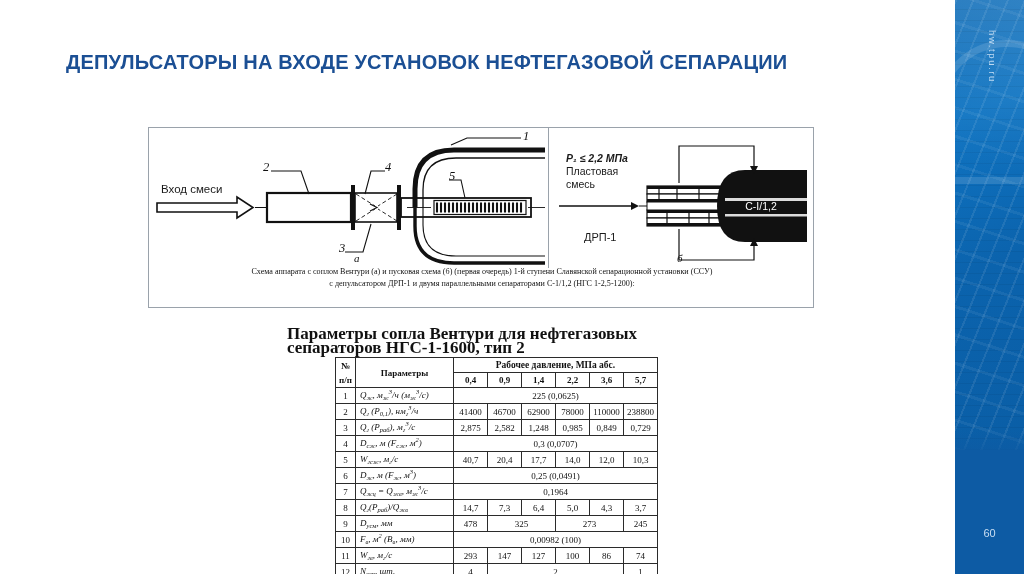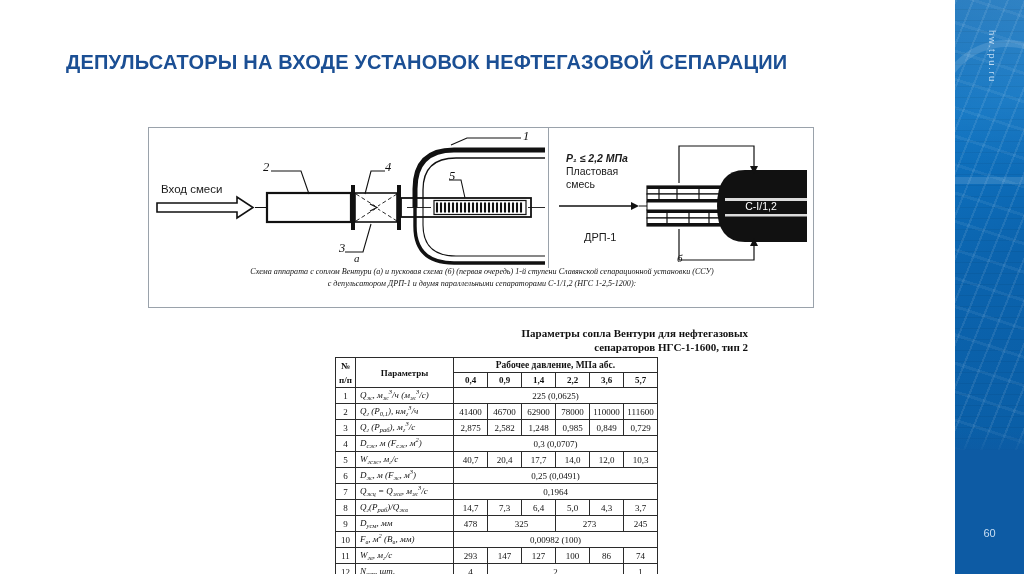--- a/index.html
+++ b/index.html
@@ -113,33 +113,32 @@
     font-family:"Liberation Serif", serif;
     font-style:italic;
     font-size:11px;
     color:#111;
   }
 
   #caption {
     position:absolute; left:10px; top:138px; width:646px;
     text-align:center;
     font-family:"Liberation Serif", serif;
-    font-style:italic;
     font-size:8.1px;
     line-height:11.6px;
     color:#111;
   }
 
   
   #table-title {
-    position:absolute; left:308px; top:327px; width:440px;
-    text-align:right;
+    position:absolute; left:287px; top:327px; width:440px;
+    text-align:left;
     font-family:"Liberation Serif", serif;
     font-weight:bold;
-    font-size:11px;
+    font-size:17px;
     line-height:13.5px;
     color:#111;
   }
   #data-table {
     position:absolute; left:335px; top:357px;
     border-collapse:collapse;
     font-family:"Liberation Serif", serif;
     font-size:9px;
     color:#111;
     background:#fff;
@@ -335,21 +334,21 @@
         <td colspan="6">225 (0,0625)</td>
       </tr>
       <tr>
         <td class="np">2</td>
         <td class="param">Q<sub>г</sub> (Р<sub>0,1</sub>), нм<sub>г</sub><sup>3</sup>/ч</td>
         <td class="num">41400</td>
         <td class="num">46700</td>
         <td class="num">62900</td>
         <td class="num">78000</td>
         <td class="num">110000</td>
-        <td class="num">111600</td>
+        <td class="num">238800</td>
       </tr>
       <tr>
         <td class="np">3</td>
         <td class="param">Q<sub>г</sub> (Р<sub>раб</sub>), м<sub>г</sub><sup>3</sup>/с</td>
         <td class="num">2,875</td>
         <td class="num">2,582</td>
         <td class="num">1,248</td>
         <td class="num">0,985</td>
         <td class="num">0,849</td>
         <td class="num">0,729</td>

